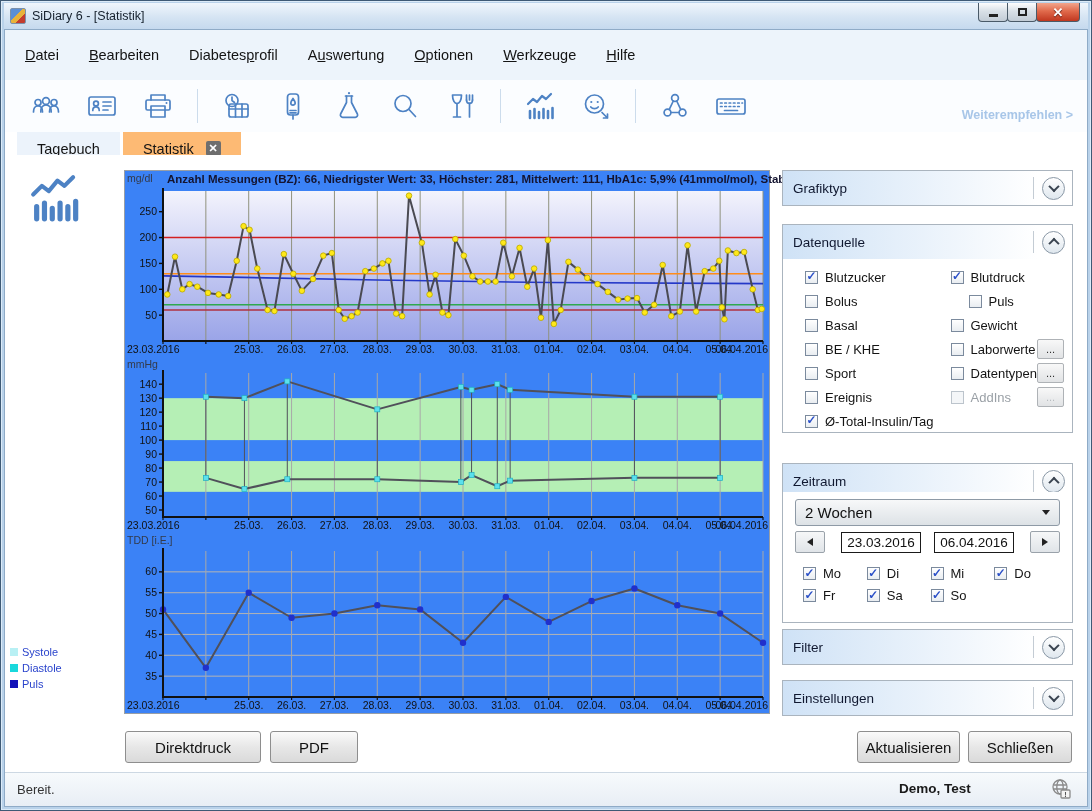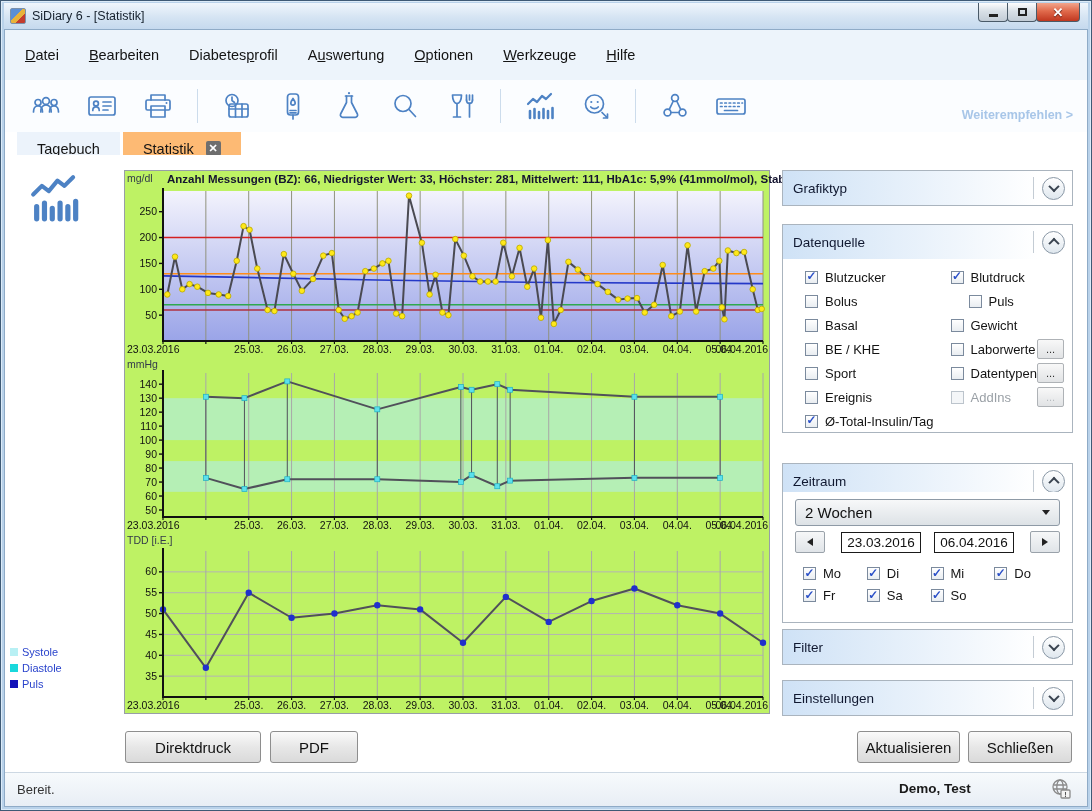--- a/index.html
+++ b/index.html
@@ -35,21 +35,21 @@
   .recommend{position:absolute;top:78px;right:14px;font-size:12.5px;font-weight:bold;color:#a8c6e8;}
   .content{position:absolute;left:0;right:0;top:125px;bottom:34px;background:#fff;}
   
   .bigicon{position:absolute;left:19px;top:17px;}
   .bigicon svg{stroke:#4d82c4;fill:none;stroke-linecap:round;stroke-linejoin:round;}
   .legend{position:absolute;left:5px;top:489px;}
   .lrow{display:flex;align-items:center;height:16px;}
   .lsw{width:8px;height:8px;margin-right:4px;}
   .llab{font-size:11px;color:#2a44cc;}
   
-  .chartpanel{position:absolute;left:119px;top:15px;width:646px;height:544px;border:1px solid #989ea6;background:#bef264;}
+  .chartpanel{position:absolute;left:119px;top:15px;width:646px;height:544px;border:1px solid #989ea6;background:#3b82f6;}
   .chart{position:relative;}
   .chart svg{display:block;}
   .chart svg text{font-family:"Liberation Sans",sans-serif;}
   .ctitle{position:absolute;left:42px;top:2px;font-size:11.5px;font-weight:bold;color:#141430;white-space:nowrap;}
   .cunit{position:absolute;left:2px;top:1px;font-size:10.5px;color:#333a4a;}
   
   .sect{position:absolute;left:777px;width:291px;height:36px;border:1px solid #aab4be;
     background:linear-gradient(90deg,#cfe2f6,#ffffff 88%);display:flex;align-items:center;padding:0 7px 0 10px;}
   .sect .st{flex:1;font-size:13.5px;color:#101830;}
   .sdiv{width:1px;height:22px;background:#c4ccd4;margin-right:8px;}

